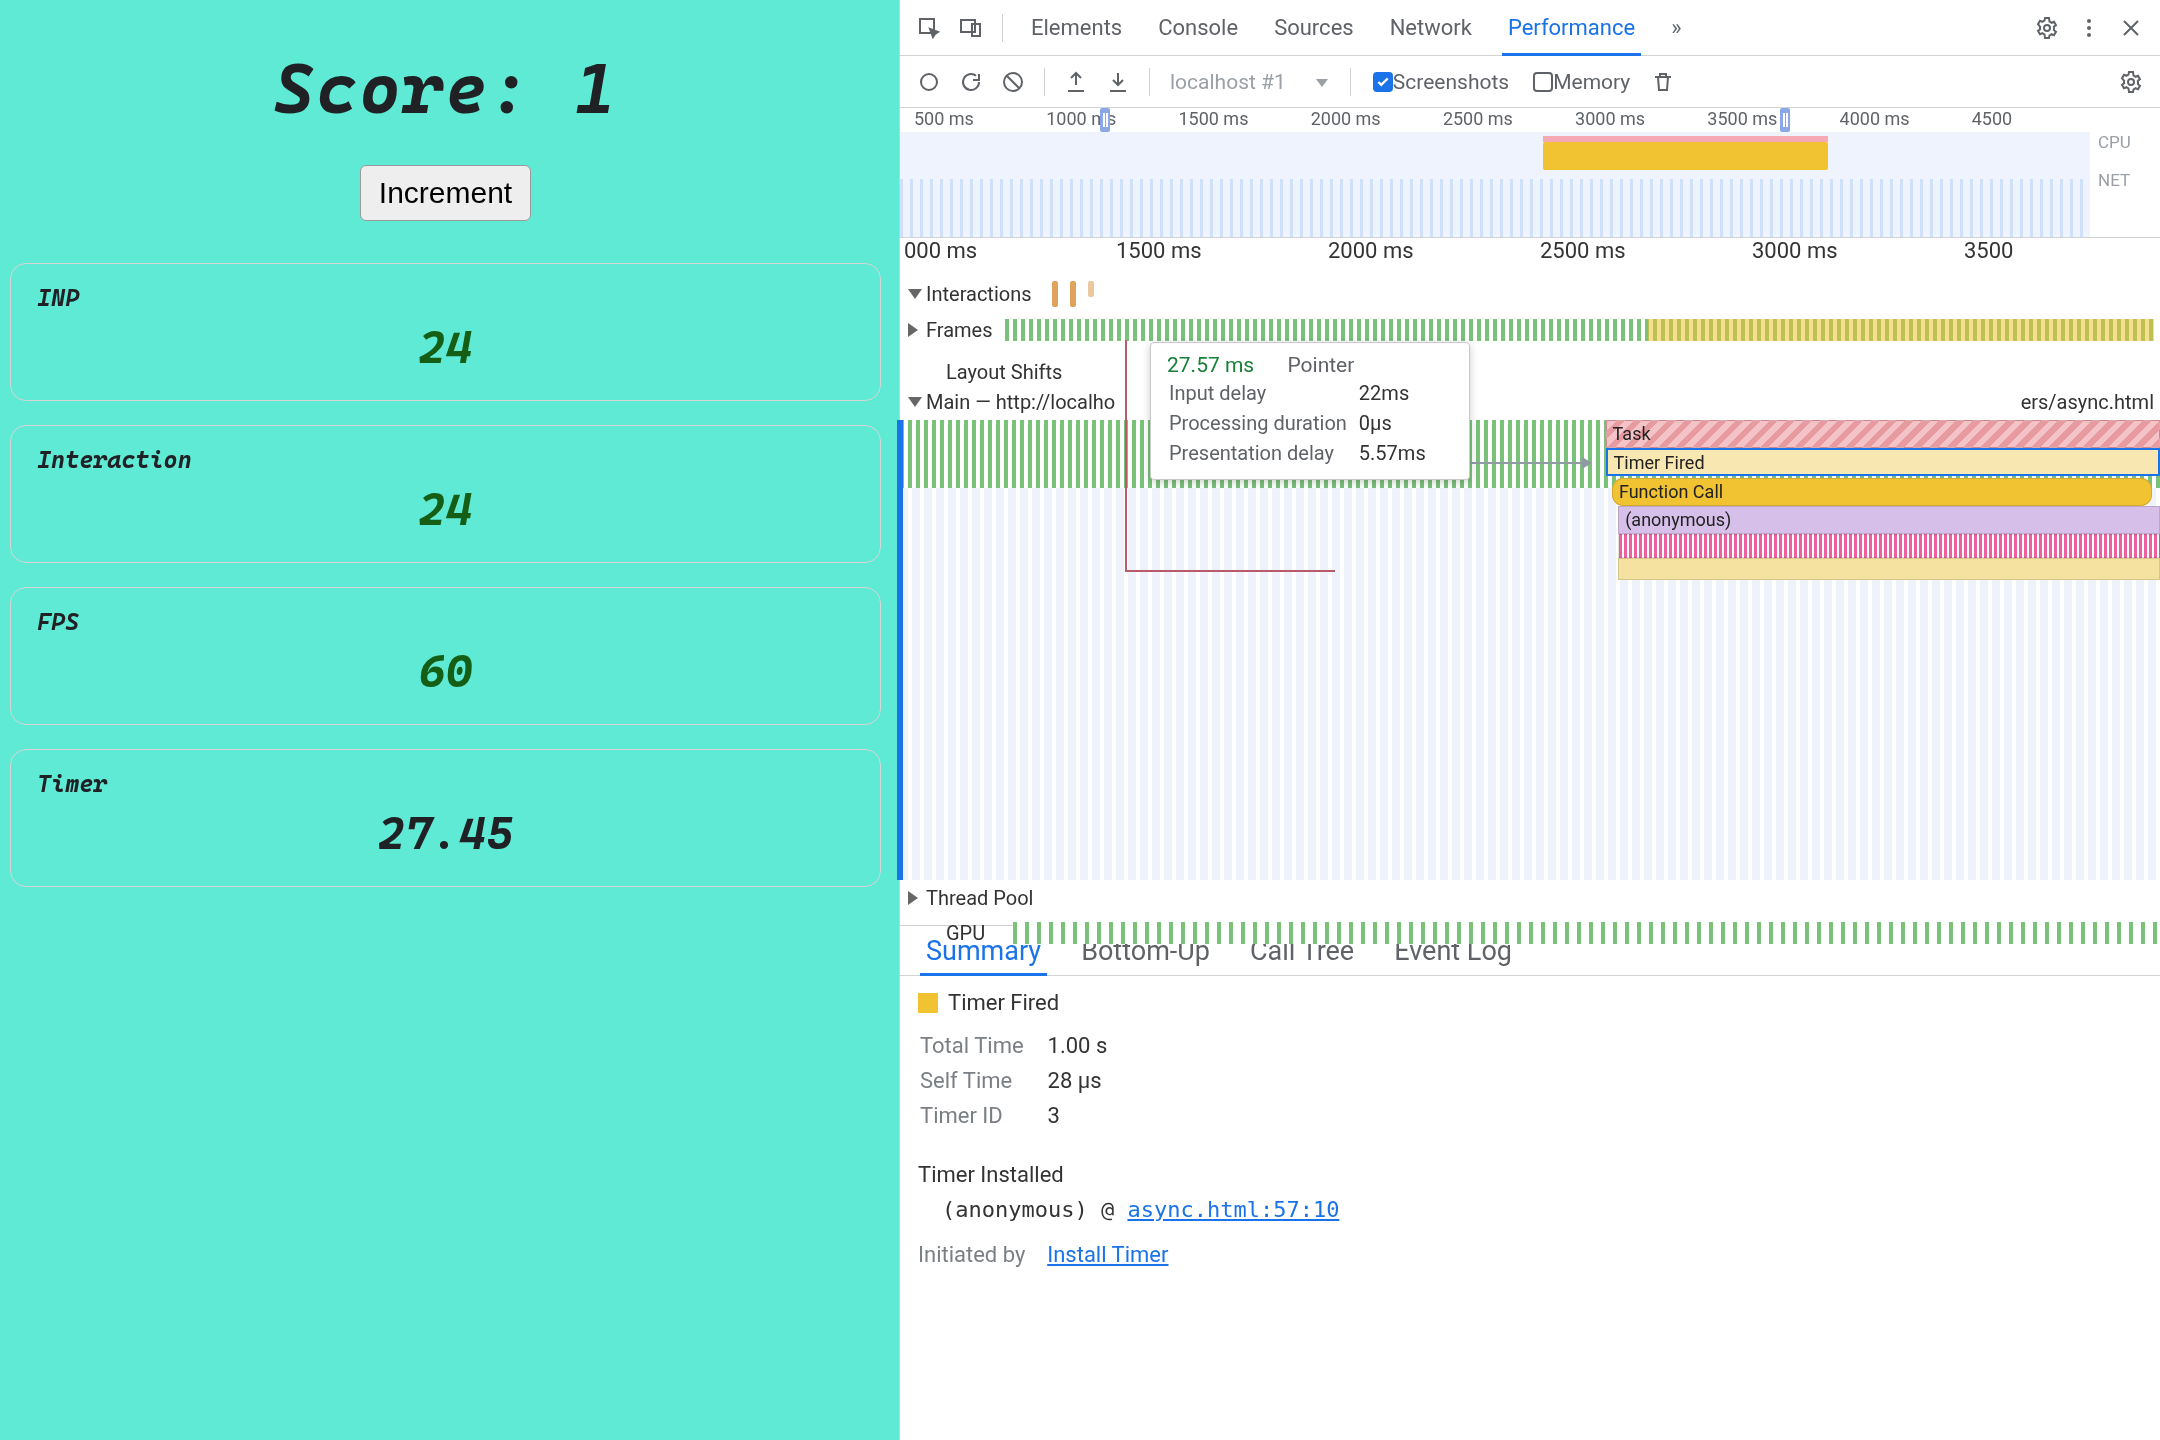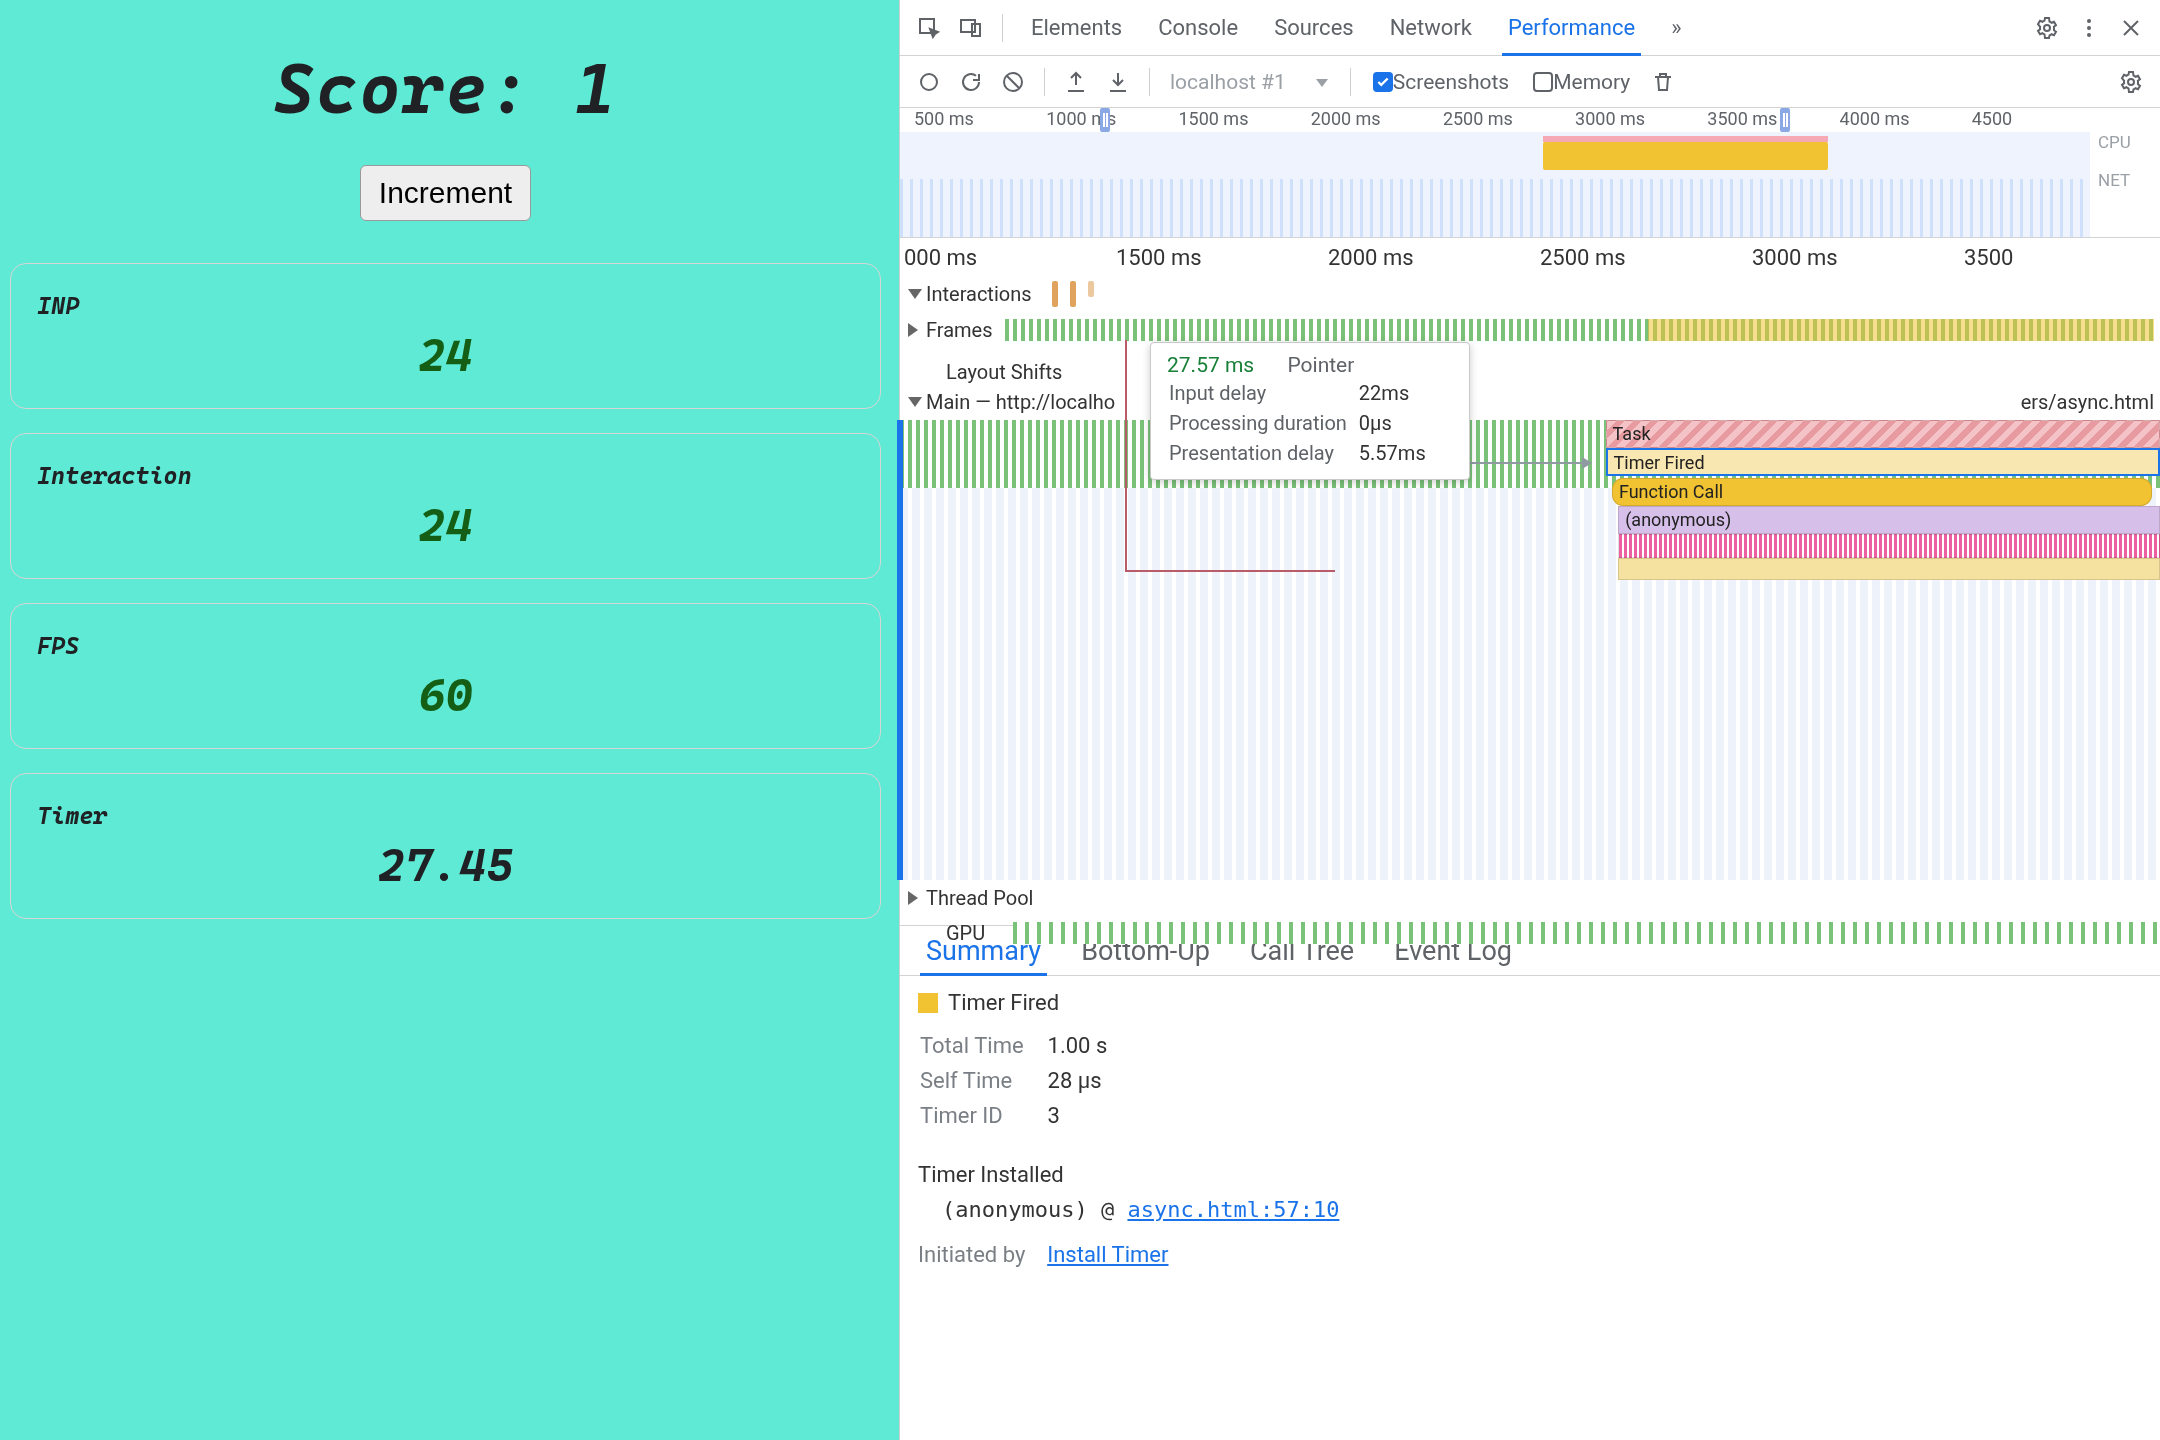--- a/index.html
+++ b/index.html
@@ -5,21 +5,21 @@
   * { box-sizing: border-box; }
   html, body { margin:0; padding:0; height:100%; font-family: -apple-system, BlinkMacSystemFont, "Segoe UI", Roboto, sans-serif; background:#fff; color:#202124;}
   .stage { width:2160px; height:1440px; transform-origin:0 0; display:flex; background:#fff; }
 
   
   .app { width:899px; flex:0 0 899px; background:#5eead4; padding:20px 18px 0 10px; font-family:"SF Mono","Cascadia Code",ui-monospace,Menlo,monospace;}
   .score-title { text-align:center; font-style:italic; font-weight:900; font-size:70px; letter-spacing:2px; margin:28px 0 36px 0;}
   .btn-inc { display:block; margin:0 auto; font-size:30px; padding:10px 18px; background:#eee; border:1px solid #9a9a9a; border-radius:6px; cursor:pointer;}
   .cards { margin-top:42px; display:flex; flex-direction:column; gap:24px;}
   .card { border:1px solid #d6d6d6; border-radius:16px; padding:14px 20px 26px 20px;}
-  .card-label { font-style:italic; font-weight:800; font-size:24px; margin:14px 0 0 6px;}
+  .card-label { font-style:italic; font-weight:800; font-size:24px; margin:6px 0 0 6px;}
   .card .metric { text-align:center; font-style:italic; font-weight:900; font-size:46px; color:#155e16; margin-top:8px;}
   .card .timer-val { text-align:center; font-style:italic; font-weight:900; font-size:46px; margin-top:8px;}
 
   
   .dt { flex:1; border-left:1px solid #cdcdcd; display:flex; flex-direction:column; font-size:20px; color:#333; }
 
   
   .dt-tabbar { display:flex; align-items:center; height:56px; border-bottom:1px solid #d3d3d3; padding:0 8px; gap:0; }
   .dt-ico { display:inline-flex; align-items:center; justify-content:center; width:34px; height:34px; margin:0 4px; cursor:pointer; color:#5f6368;}
   .dt-ico svg { width:24px; height:24px; }
@@ -46,21 +46,21 @@
   .ov-body { position:absolute; top:24px; left:0; right:70px; bottom:0; background:#eef3fd; overflow:hidden;}
   .ov-yellow { position:absolute; top:10px; height:28px; background:#f1c232; border-radius:2px;}
   .ov-pink  { position:absolute; top:4px; height:6px; background:#f5a9b4; }
   .ov-grid  { position:absolute; left:0; right:0; bottom:0; height:58px;
     background:repeating-linear-gradient(90deg,#cfe0fb 0 3px,#eef3fd 3px 10px);}
   .ov-right-labels { position:absolute; right:0; top:24px; width:70px; display:flex; flex-direction:column; align-items:flex-start; padding-left:8px; gap:18px; color:#9aa0a6; font-size:17px;}
   .ov-handle { position:absolute; top:0; width:10px; height:24px; background:#8aa8e6; border-radius:2px; display:flex; align-items:center; justify-content:center;}
   .ov-handle::before { content:""; width:2px; height:14px; background:#fff; box-shadow:3px 0 0 #fff; margin-left:-2px;}
 
   
-  .flame-ruler { display:flex; height:38px; align-items:center; font-size:22px; color:#333;gap:12px;}
+  .flame-ruler { display:flex; height:38px; font-size:22px; color:#333;gap:12px;}
   .flame-ruler > div { flex:1; padding-left:4px; }
   .tracks { position:relative; height:650px; border-bottom:1px solid #d3d3d3; }
   .track-header { height:36px; display:flex; align-items:center; font-size:20px; color:#333; padding:0 6px 0 26px; position:relative;}
   .track-header .arrow { position:absolute; left:8px; top:50%; transform:translateY(-50%); width:0; height:0; }
   .arrow.closed { border-top:7px solid transparent; border-bottom:7px solid transparent; border-left:10px solid #666;}
   .arrow.open   { border-left:7px solid transparent; border-right:7px solid transparent; border-top:10px solid #666;}
   .frames-strip { height:22px; margin-left:100px;
       background:repeating-linear-gradient(90deg,#7ac17a 0 4px, #fff 4px 8px);}
   .frames-strip.alt { background:
       linear-gradient(90deg, transparent 0 56%, rgba(241,194,50,0.55) 56% 100%),

